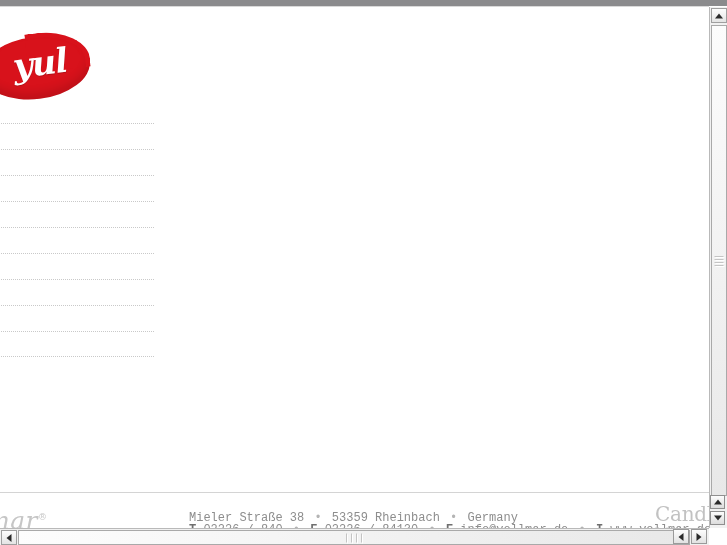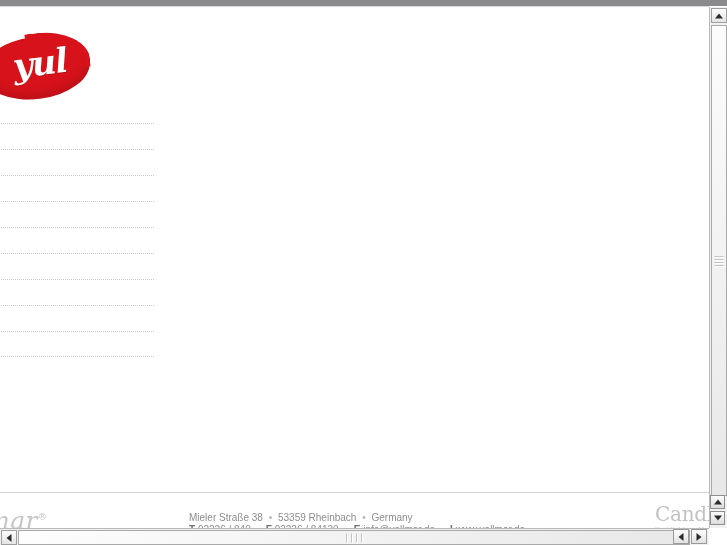--- a/index.html
+++ b/index.html
@@ -142,22 +142,22 @@
     letter-spacing: .5px;
     white-space: nowrap;
   }
   .footer-brand sup {
     font-size: 9px;
     vertical-align: super;
   }
   .footer-address {
     position: absolute;
     left: 402px; top: 20px;
-    font-family: Liberation Sans, sans-serif;
-    font-size: 10px;
+    font-family: Liberation Mono, monospace;
+    font-size: 12px;
     color: #8d8d8d;
     line-height: 12px;
     white-space: nowrap;
   }
   .footer-address b { color: #6f6f6f; }
   .dotsep { padding: 0 3px; color: #b4b4b4; }
 
   .footer-candles {
     position: absolute;
     left: 868px; top: 12px;

